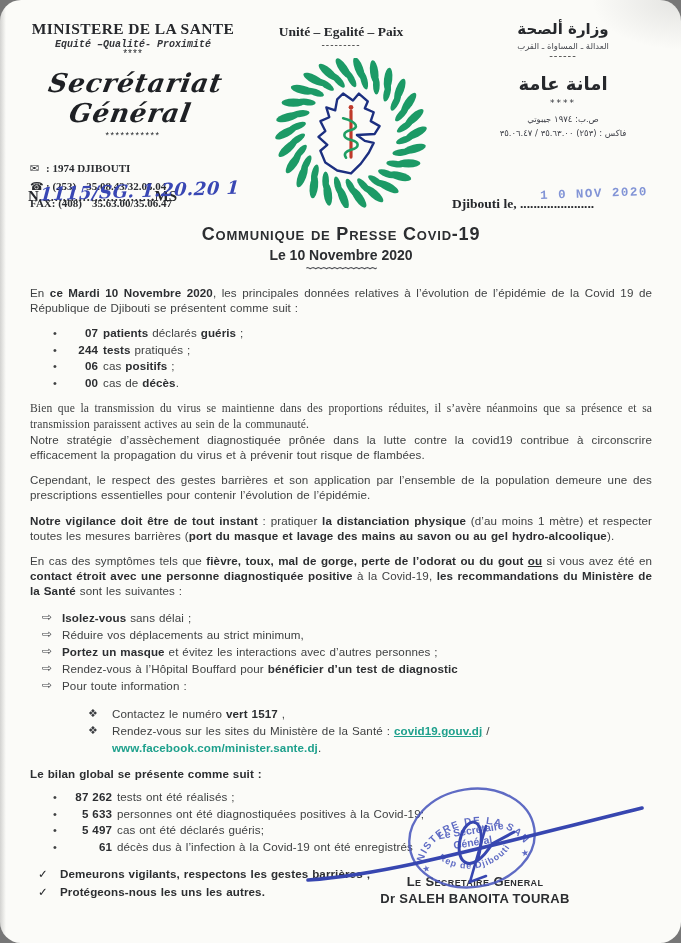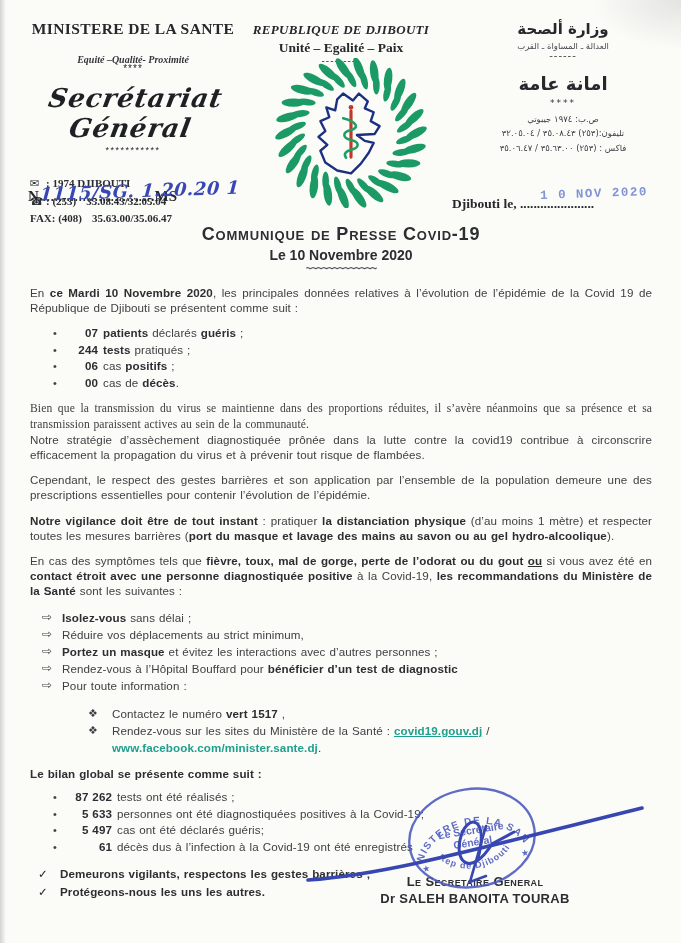--- a/index.html
+++ b/index.html
@@ -1,29 +1,29 @@
 <!DOCTYPE html>
 <html><head>
 <meta charset="utf-8">
 <style>
   html,body{margin:0;padding:0;background:#777;}
   .page{
     position:relative;width:681px;height:943px;margin:0 auto;
     background:#fbfbf8;overflow:hidden;
-    font-family:"Liberation Sans",sans-serif;color:#3f4142;
+    font-family:"Liberation Sans",sans-serif;color:#3f4142;border-radius:21px;
   }
   .page::before{content:"";position:absolute;left:0;top:0;bottom:0;width:6px;
     background:linear-gradient(90deg,rgba(90,90,90,.25),rgba(90,90,90,0));pointer-events:none;}
   .page::after{content:"";position:absolute;right:0;top:0;width:90px;height:50px;
     background:radial-gradient(ellipse at top right,rgba(120,120,120,.18),rgba(120,120,120,0) 70%);pointer-events:none;}
 
   
   .lh-left{position:absolute;left:26px;top:20px;width:214px;text-align:center;}
   .ministry{font-family:"Liberation Serif",serif;font-weight:bold;font-size:15.5px;letter-spacing:.4px;color:#26282c;}
-  .motto{font-family:Liberation Serif, serif;font-style:italic;font-weight:bold;font-size:10px;margin-top:16px;color:#33353a;}
+  .motto{font-family:Liberation Mono, monospace;font-style:italic;font-weight:bold;font-size:10px;margin-top:1px;color:#33353a;}
   .stars{font-size:10px;letter-spacing:1px;color:#26282c;line-height:8px;}
   .secretariat{font-family:"DejaVu Serif",serif;font-style:italic;font-weight:bold;font-size:26px;
     transform:skewX(-10deg);margin-top:10px;color:#1e2024;letter-spacing:1px;}
   .stars2{font-size:9px;letter-spacing:1.5px;margin-top:2px;color:#26282c;}
   .contacts{margin-top:20px;text-align:left;font-family:"Liberation Serif",serif;font-weight:bold;
     font-size:11px;line-height:1.6;color:#2b2d31;padding-left:4px;}
   .contacts .ic{font-family:"DejaVu Sans",sans-serif;display:inline-block;width:16px;}
   .contacts .nums{display:inline-block;margin-left:10px;}
 
   .lh-center{position:absolute;left:235px;top:22px;width:212px;text-align:center;}
@@ -101,21 +101,20 @@
     <div class="secretariat">Secrétariat Général</div>
     <div class="stars2">***********</div>
     <div class="contacts">
       <div><span class="ic">✉</span><span>: 1974 DJIBOUTI</span></div>
       <div><span class="ic">☎</span><span>: (253)</span><span class="nums">35.08.43/32.05.04</span></div>
       <div><span>FAX: (408)</span><span class="nums">35.63.00/35.06.47</span></div>
     </div>
   </div>
 
   <div class="lh-center">
-    <div class="republic">REPUBLIQUE DE DJIBOUTI</div>
     <div class="unite">Unité – Egalité – Paix</div>
     <div class="dashes">---------</div>
   </div>
 
   <svg class="logo" width="156" height="150" viewBox="-78 -76 156 152">
     <g id="wreath">
         <ellipse rx="12" ry="4.2" transform="translate(8.0,-65.5) rotate(69.0)" fill="#1c9a66"></ellipse>
         <ellipse rx="12" ry="4.2" transform="translate(23.5,-61.7) rotate(82.8)" fill="#1c9a66"></ellipse>
         <ellipse rx="12" ry="4.2" transform="translate(37.6,-54.3) rotate(96.7)" fill="#1c9a66"></ellipse>
         <ellipse rx="12" ry="4.2" transform="translate(49.5,-43.7) rotate(110.5)" fill="#1c9a66"></ellipse>
@@ -177,21 +176,20 @@
   </svg>
 
   <div class="lh-right" dir="rtl">
     <div class="ar-ministry">وزارة ألصحة</div>
     <div class="ar-motto">العدالة ـ المساواة ـ القرب</div>
     <div class="dashes">------</div>
     <div class="ar-secr">امانة عامة</div>
     <div class="ar-stars">****</div>
     <div class="ar-small">
       <div>ص.ب: ١٩٧٤ جيبوتي</div>
-      <div>تليفون:(٢٥٣) ٣٥.٠٨.٤٣ / ٣٢.٠٥.٠٤</div>
       <div>فاكس : (٢٥٣) ٣٥.٦٣.٠٠ / ٣٥.٠٦.٤٧</div>
     </div>
   </div>
 
   <div class="ref-line">
     <span>N</span><span class="ref-dots">............................</span><span>.MS</span>
     <span class="ref-hand">1115/SG. 1.20.20 1</span>
   </div>
 
   <div class="date-line">

